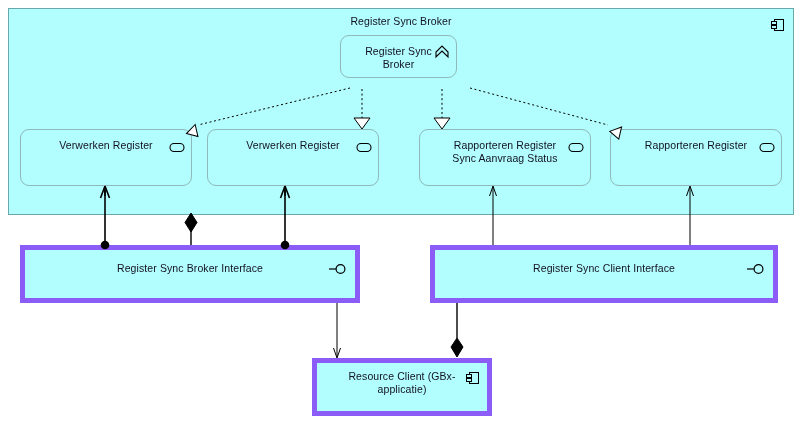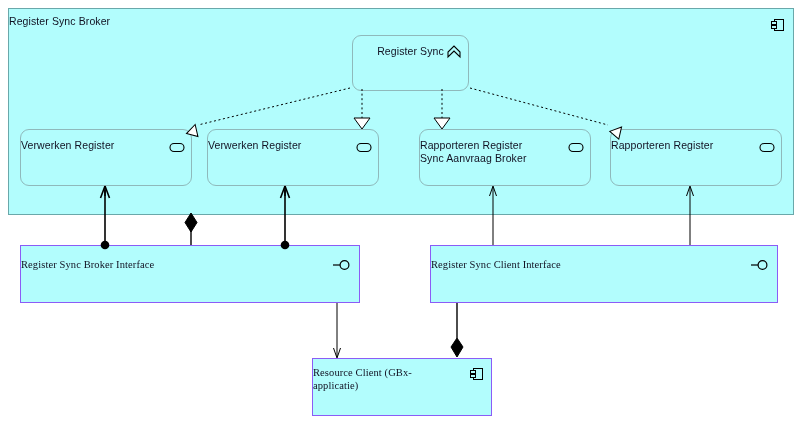--- a/index.html
+++ b/index.html
@@ -27,28 +27,27 @@
     border: 1px solid #5f9ea0;
   }
   .container-node {
     border: 1px solid #6aa8aa;
   }
   .rounded-node {
     border: 1px solid #8fb9bb;
     border-radius: 9px;
   }
   .sq-node {
-    border: 1px solid #8b5cf6;
-    font-family: Liberation Serif, serif;
+    border: 5px solid #8b5cf6;
   }
   .node-label {
     position: absolute;
     left: 0;
     width: 100%;
-    text-align: left;
+    text-align: center;
     font-size: 10.5px;
     line-height: 13px;
     color: #111122;
     letter-spacing: 0.1px;
     pointer-events: none;
   }
   .container-title {
     top: 6px;
   }
   .inner-title {
@@ -79,22 +78,23 @@
 
     <span class="icon" style="right:7px; top:8px; width:16px; height:16px;">
       <svg width="16" height="16" viewBox="0 0 16 16">
         <rect x="4.5" y="2.5" width="9" height="11" fill="#b2fdfd" stroke="#000" stroke-width="1"></rect>
         <rect x="1.5" y="4.5" width="5" height="3" fill="#b2fdfd" stroke="#000" stroke-width="1"></rect>
         <rect x="1.5" y="8.5" width="5" height="3" fill="#b2fdfd" stroke="#000" stroke-width="1"></rect>
       </svg>
     </span>
   </div>
 
-  <div class="node rounded-node" style="left:352px; top:35px; width:117px; height:56px;padding-left:40px;">
+  <div class="node rounded-node" style="left:340px; top:35px; width:117px; height:43px;padding-left:40px;">
     <div class="node-label inner-title" style="text-align:center; padding-right:16px;">Register Sync</div>
+    <div class="node-label" style="top:22px; text-align:center; padding-right:16px;">Broker</div>
     <span class="icon" style="right:6px; top:8px; width:16px; height:16px;">
       <svg width="16" height="16" viewBox="0 0 16 16">
         <path d="M2 13 L2 8 L8 2 L14 8 L14 13 L8 7 Z" fill="none" stroke="#000" stroke-width="1.1" stroke-linejoin="miter"></path>
       </svg>
     </span>
   </div>
 
   <div class="node rounded-node" style="left:20px; top:129px; width:172px; height:57px;">
     <div class="node-label inner-title" style="padding-right:18px;">Verwerken Register</div>
     <span class="icon" style="right:6px; top:9px; width:16px; height:11px;">
@@ -108,21 +108,21 @@
     <div class="node-label inner-title" style="padding-right:18px;">Verwerken Register</div>
     <span class="icon" style="right:6px; top:9px; width:16px; height:11px;">
       <svg width="16" height="11" viewBox="0 0 16 11">
         <rect x="1" y="1.5" width="14" height="8" rx="4" ry="4" fill="none" stroke="#000" stroke-width="1.1"></rect>
       </svg>
     </span>
   </div>
 
   <div class="node rounded-node" style="left:419px; top:129px; width:172px; height:57px;">
     <div class="node-label inner-title" style="padding-right:18px;">Rapporteren Register</div>
-    <div class="node-label" style="top:22px; padding-right:18px;">Sync Aanvraag Broker</div>
+    <div class="node-label" style="top:22px; padding-right:18px;">Sync Aanvraag Status</div>
     <span class="icon" style="right:6px; top:9px; width:16px; height:11px;">
       <svg width="16" height="11" viewBox="0 0 16 11">
         <rect x="1" y="1.5" width="14" height="8" rx="4" ry="4" fill="none" stroke="#000" stroke-width="1.1"></rect>
       </svg>
     </span>
   </div>
 
   <div class="node rounded-node" style="left:610px; top:129px; width:172px; height:57px;">
     <div class="node-label inner-title" style="padding-right:18px;">Rapporteren Register</div>
     <span class="icon" style="right:6px; top:9px; width:16px; height:11px;">

